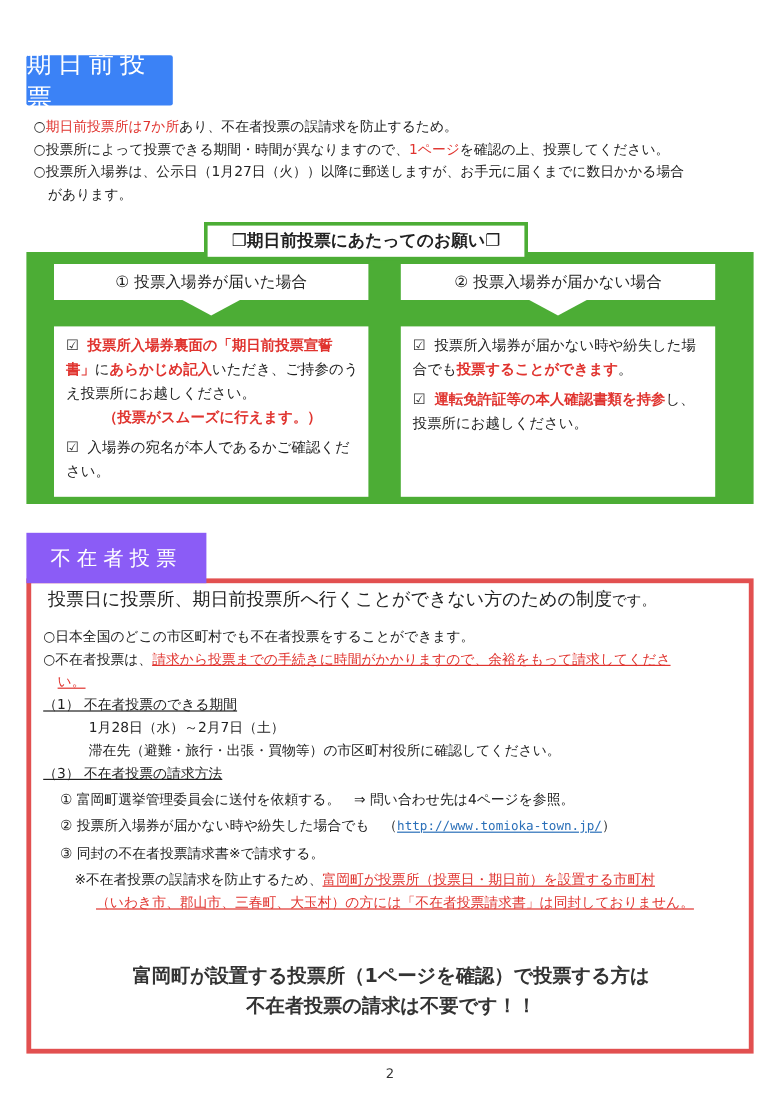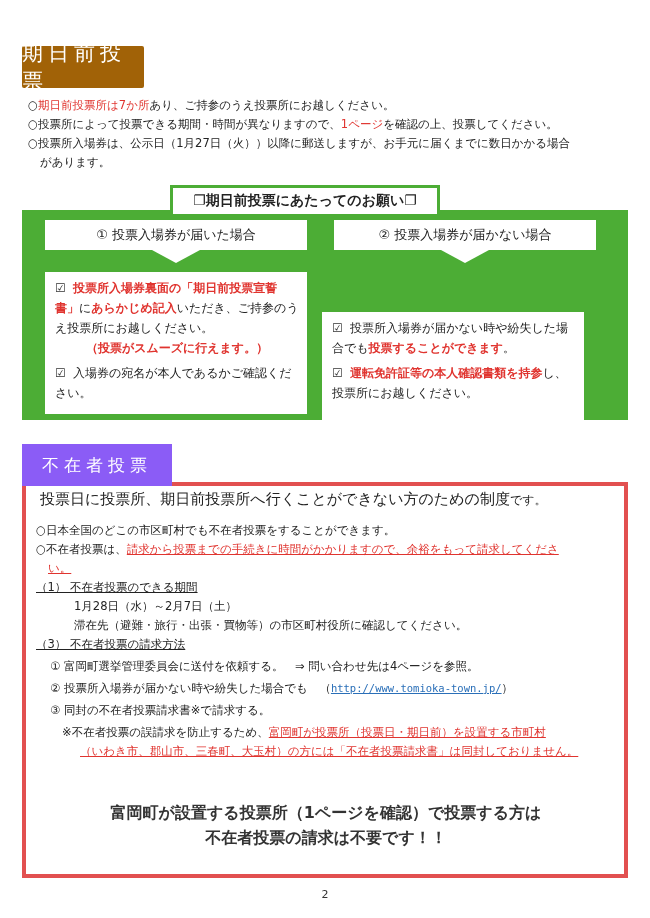--- a/index.html
+++ b/index.html
@@ -1,21 +1,21 @@
 <!DOCTYPE html>
 <html><head>
 <meta charset="utf-8">
 <style>
   * { box-sizing: border-box; margin: 0; padding: 0; }
   html, body { width: 650px; height: 918px; background: #ffffff; overflow: hidden; }
   body { font-family: "DejaVu Sans", "Liberation Sans", sans-serif; color: #222222; position: relative; font-size: 12px; }
 
   .green-tag {
     position: absolute; left: 22px; top: 46px; width: 122px; height: 42px;
-    background: #a16207; color: #fff; font-size: 21px; letter-spacing: 5px;
+    background: #3b82f6; color: #fff; font-size: 21px; letter-spacing: 5px;
     display: flex; align-items: center; justify-content: center; border-radius: 2px;
   }
   .intro { position: absolute; left: 28px; top: 96px; width: 600px; font-size: 11.5px; line-height: 19px; }
   .intro .line { white-space: nowrap; }
   .intro .indent { padding-left: 12px; }
   .red { color: #e0342f; }
   .redb { color: #e0342f; font-weight: bold; }
 
   .green-box {
     position: absolute; left: 22px; top: 210px; width: 606px; height: 210px;
@@ -68,21 +68,21 @@
   .final { position: absolute; left: 26px; top: 800px; width: 600px; text-align: center; font-size: 16px; line-height: 25px; font-weight: bold; color: #333; }
   .page-num { position: absolute; left: 0; top: 888px; width: 650px; text-align: center; font-size: 11px; color: #333; }
 </style>
 </head>
 <body>
 
 <div class="green-tag">期日前投票</div>
 
 <div class="intro">
   <div class="line">
-    <span>○</span><span class="red">期日前投票所は7か所</span><span>あり、ご持参のうえ投票所にお越しください。</span>
+    <span>○</span><span class="red">期日前投票所は7か所</span><span>あり、不在者投票の誤請求を防止するため。</span>
   </div>
   <div class="line">
     <span>○投票所によって投票できる期間・時間が異なりますので、</span><span class="red">1ページ</span><span>を確認の上、投票してください。</span>
   </div>
   <div class="line">○投票所入場券は、公示日（1月27日（火））以降に郵送しますが、お手元に届くまでに数日かかる場合</div>
   <div class="line indent">があります。</div>
 </div>
 
 <div class="green-box"></div>
 <div class="green-title">
@@ -95,21 +95,21 @@
 <div class="col-body" style="left:45px;width:262px;">
   <div class="para">
     <span class="chk">☑</span><span class="redb">投票所入場券裏面の「期日前投票宣誓書」</span><span>に</span><span class="redb">あらかじめ記入</span><span>いただき、ご持参のうえ投票所にお越しください。</span>
     <div class="center redb">（投票がスムーズに行えます。）</div>
   </div>
   <div class="para">
     <span class="chk">☑</span><span>入場券の宛名が本人であるかご確認ください。</span>
   </div>
 </div>
 
-<div class="col-body" style="left:322px;width:262px;margin-top:40px;">
+<div class="col-body" style="left:334px;width:262px;">
   <div class="para">
     <span class="chk">☑</span><span>投票所入場券が届かない時や紛失した場合でも</span><span class="redb">投票することができます</span><span>。</span>
   </div>
   <div class="para">
     <span class="chk">☑</span><span class="redb">運転免許証等の本人確認書類を持参</span><span>し、投票所にお越しください。</span>
   </div>
 </div>
 
 <div class="red-box"></div>
 <div class="red-tag">不在者投票</div>

